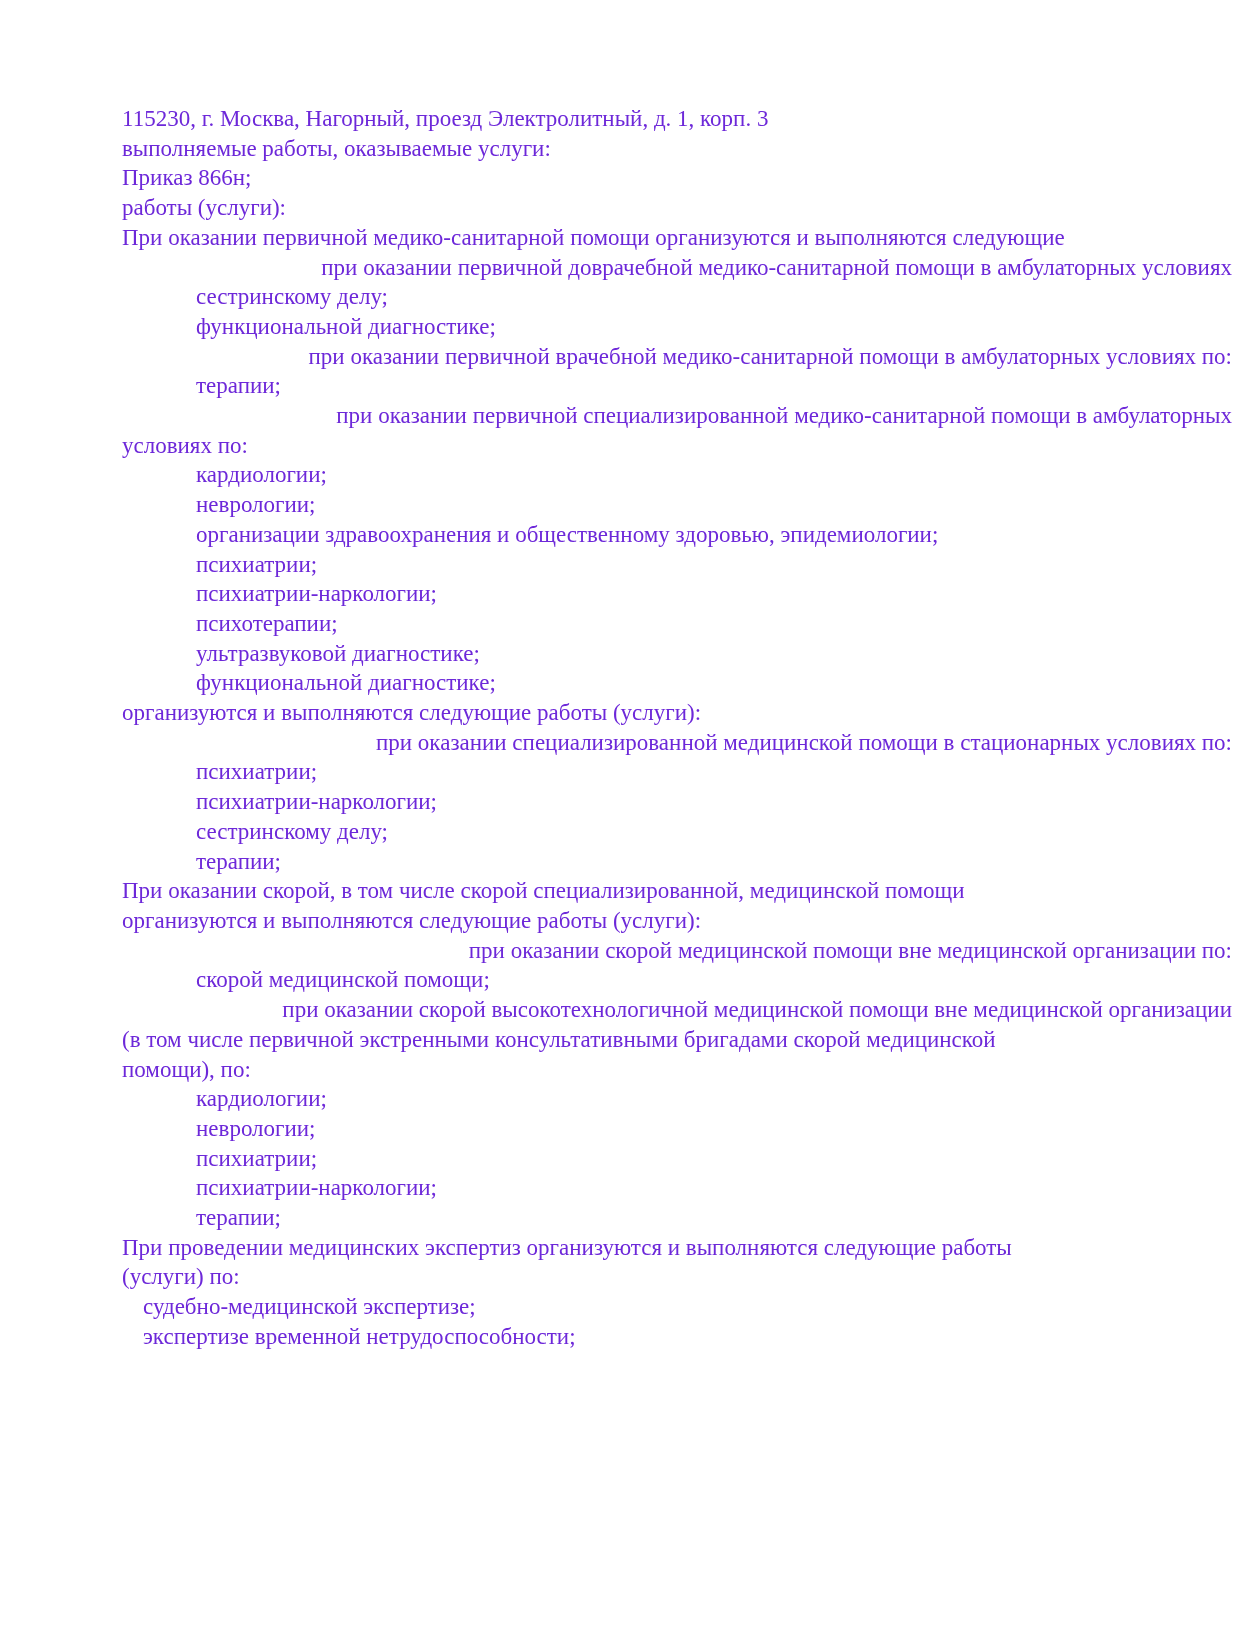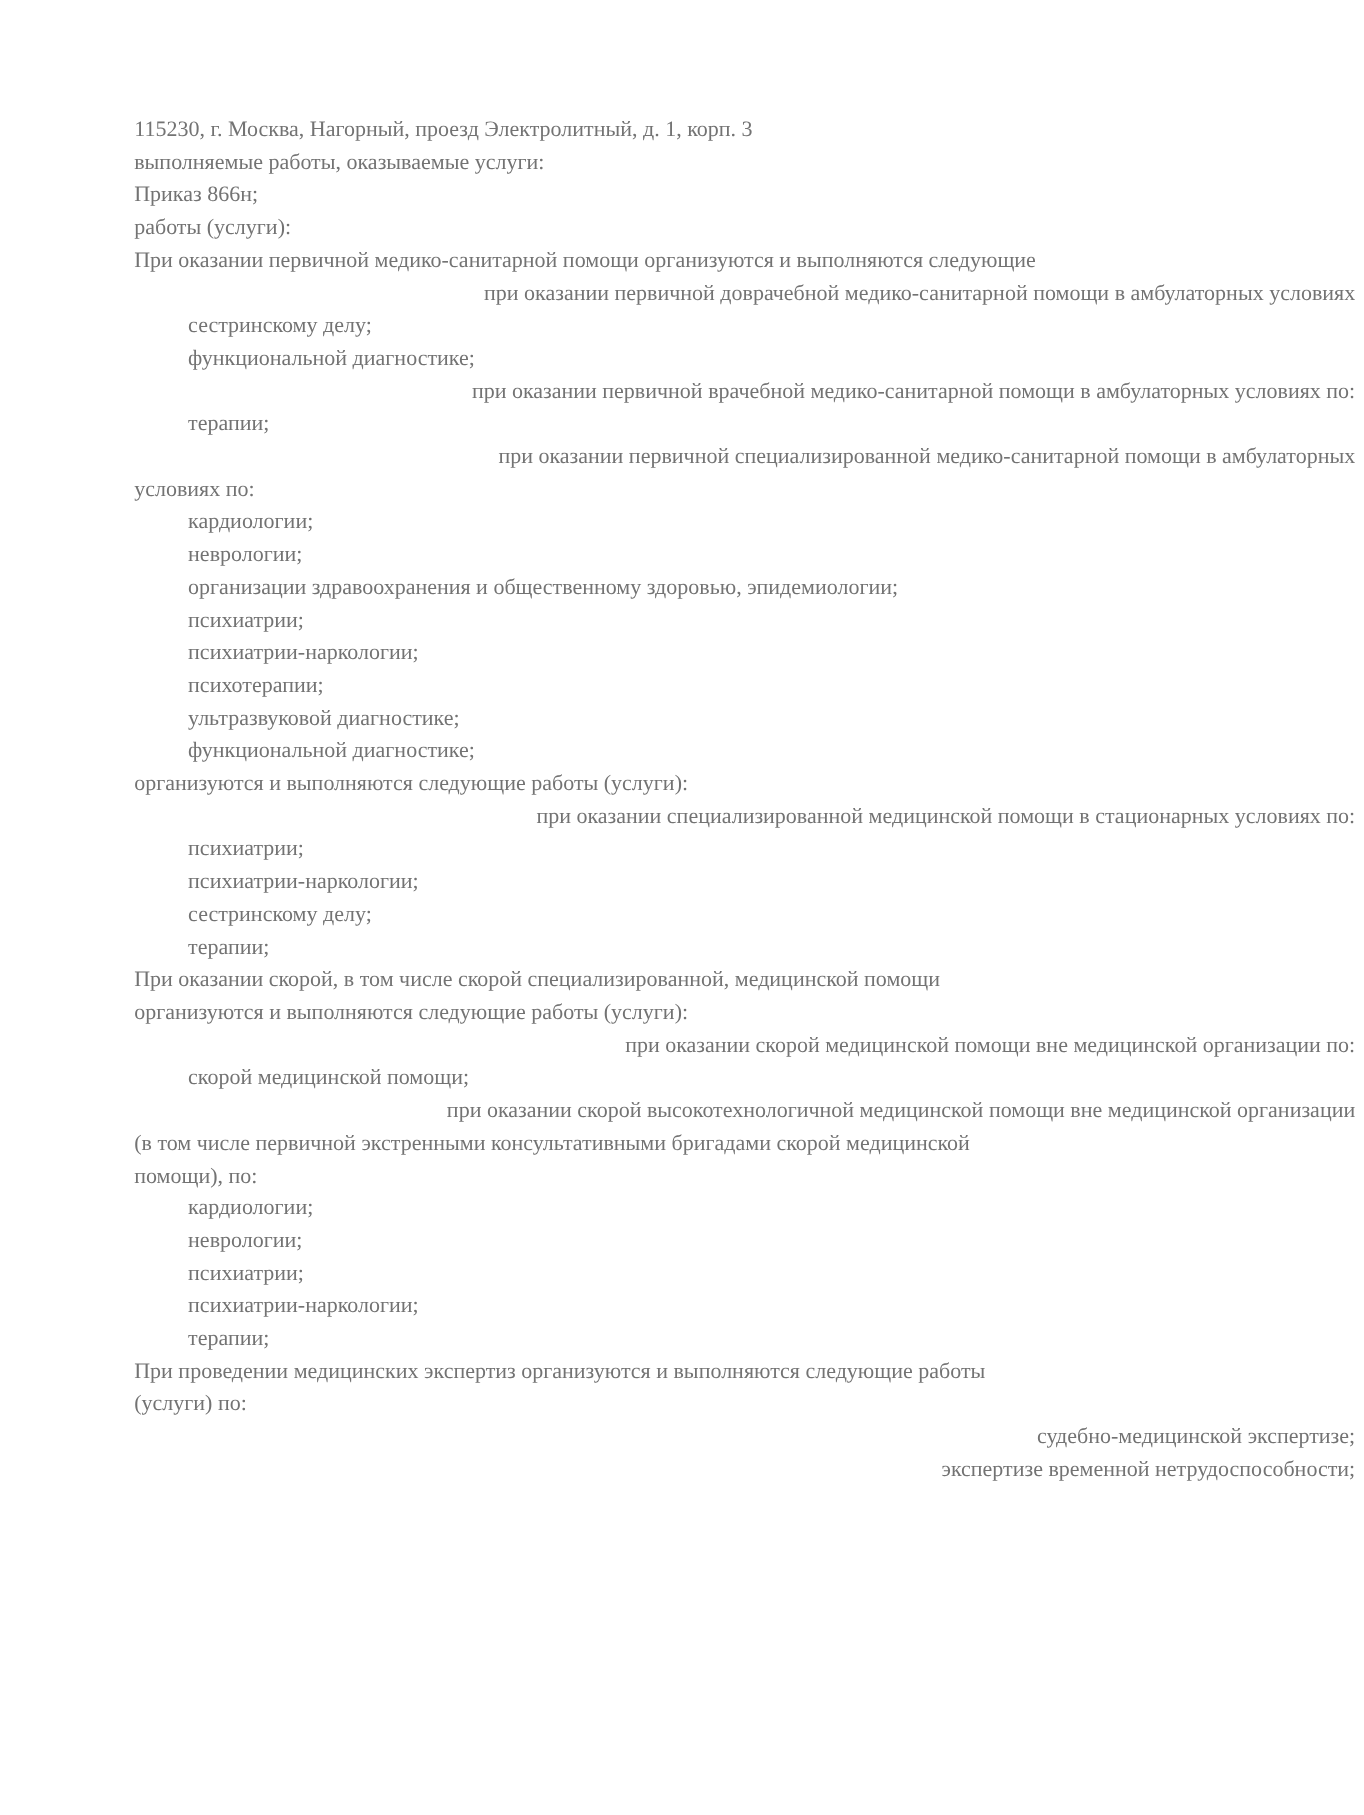--- a/index.html
+++ b/index.html
@@ -13,32 +13,32 @@
     height: 1650px;
     background: #ffffff;
     overflow: hidden;
   }
   .text-block {
     position: absolute;
     left: 122px;
     top: 104px;
     width: 1110px;
     font-family: "Liberation Serif", "DejaVu Serif", serif;
-    font-size: 20px;
+    font-size: 23px;
     line-height: 29.7px;
-    color: #737373;
+    color: #6d28d9;
     letter-spacing: 0;
   }
   .line {
     white-space: nowrap;
   }
   .ind-0 { margin-left: 0; }
   .ind-1 { margin-left: 12px; text-align: right; }
-  .ind-2 { margin-left: 49px; }
-  .ind-3 { margin-left: 21px; text-align: right; }
+  .ind-2 { margin-left: 74px; }
+  .ind-3 { margin-left: 21px; }
 </style>
 </head>
 <body>
 
 <div class="page">
   <div class="text-block" id="doc-lines">
       <div class="line ind-0">115230, г. Москва, Нагорный, проезд Электролитный, д. 1, корп. 3</div>
       <div class="line ind-0">выполняемые работы, оказываемые услуги:</div>
       <div class="line ind-0">Приказ 866н;</div>
       <div class="line ind-0">работы (услуги):</div>

